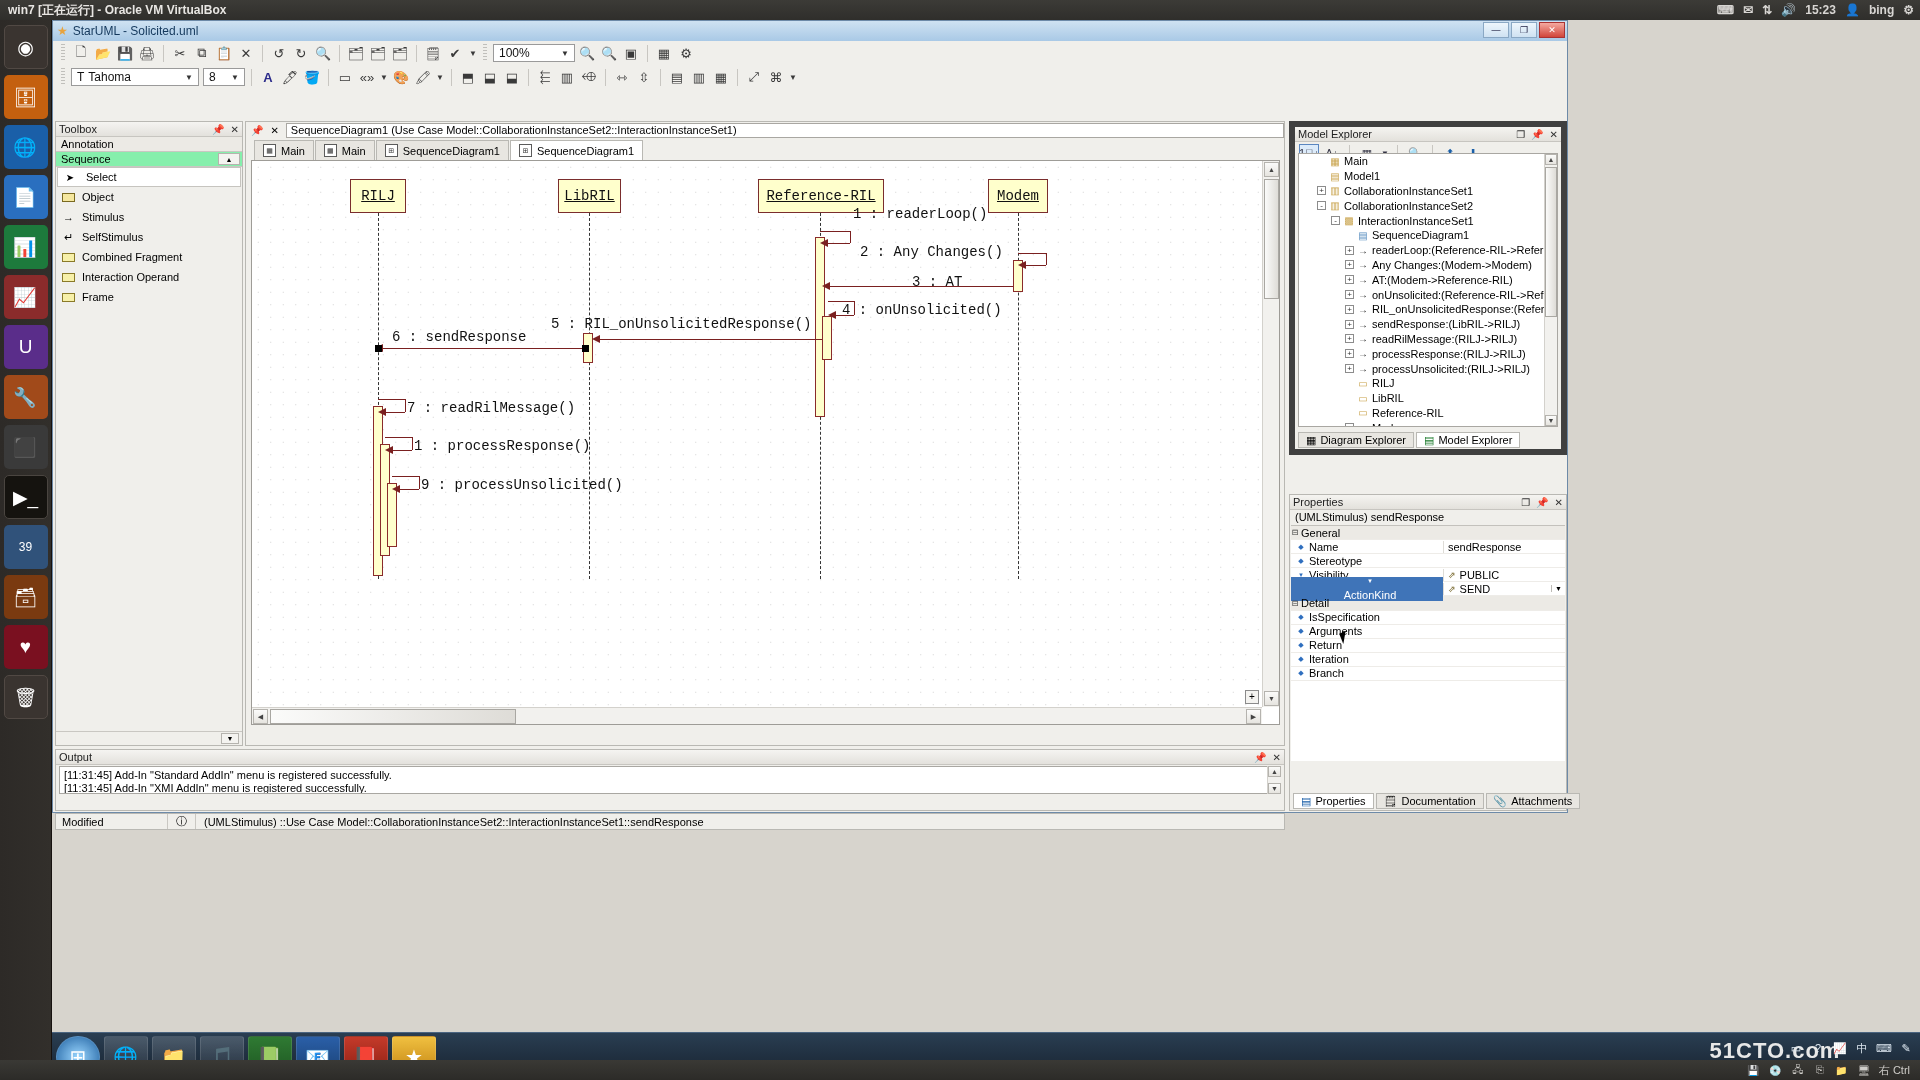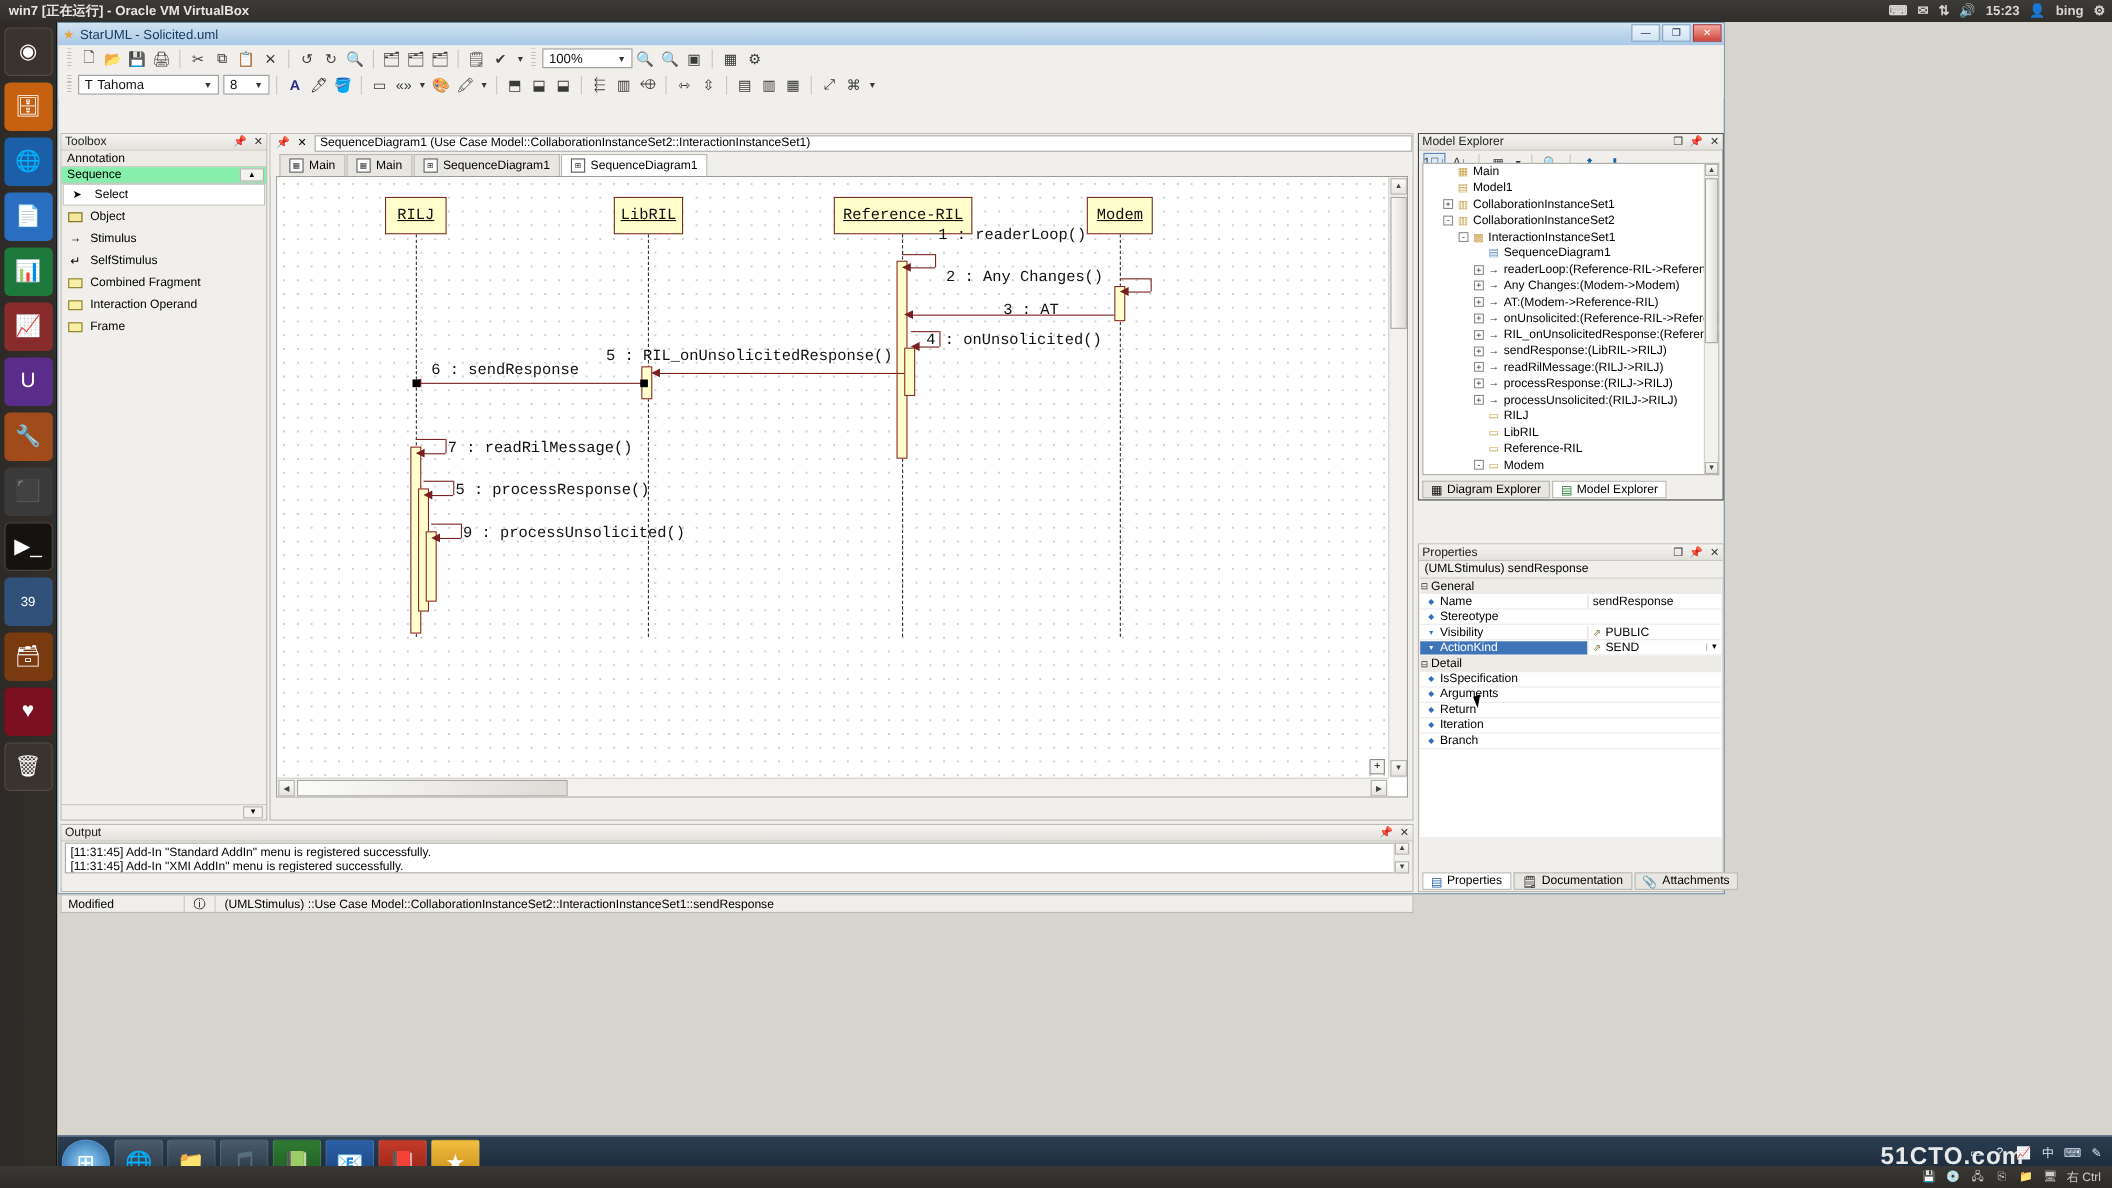--- a/index.html
+++ b/index.html
@@ -133,21 +133,21 @@
             background:#f0efeb; border:1px solid #b9b8b3; }
   #outlist { position:absolute; left:3px; top:16px; right:3px; bottom:16px; background:#fff;
              border:1px solid #a9a7a2; font-size:11px; padding:2px 4px; overflow:hidden; }
   #outlist div { line-height:13px; white-space:nowrap; }
   #outtabs { position:absolute; left:3px; bottom:-1px; display:flex; gap:2px; }
   .otab { height:15px; padding:0 8px; display:flex; align-items:center; gap:4px;
           border:1px solid #b9b8b3; background:#e8e6e1; font-size:11px; }
   .otab.active { background:#fff; }
   
   #mexp { position:absolute; left:1236px; top:100px; width:278px; height:334px;
-          background:#f0efeb; border:1px solid #404040; }
+          background:#f0efeb; border:6px solid #404040; }
   #mexp-tb { height:22px; display:flex; align-items:center; gap:3px; padding-left:4px; }
   .mtb { width:20px; height:19px; display:flex; align-items:center; justify-content:center;
          font-size:11px; color:#334; border:1px solid transparent; }
   .mtb.on { border:1px solid #5a86c0; background:#dcebfa; }
   #tree { position:absolute; left:3px; top:26px; right:3px; bottom:22px; background:#fff;
           border:1px solid #a9a7a2; overflow:hidden; font-size:11px; }
   .trow { height:14.8px; display:flex; align-items:center; white-space:nowrap; }
   .tgl { width:9px; height:9px; border:1px solid #8c8c8c; background:#fff; font-size:8px;
          line-height:7px; text-align:center; color:#333; margin-right:3px; flex:none; }
   .tnone { width:9px; margin-right:3px; flex:none; }
@@ -161,21 +161,21 @@
            background:#f0efeb; border:1px solid #b9b8b3; }
   #props-sub { height:14px; display:flex; align-items:center; padding-left:5px; font-size:11px;
                background:#f0efeb; }
   #ptbl { position:absolute; left:1px; top:30px; right:1px; height:236px; background:#fff;
           border-top:1px solid #c3c1bc; overflow:hidden; }
   .prow { height:14.1px; display:flex; align-items:center; font-size:11px; border-bottom:1px solid #eeece8; }
   .prow .pk { width:152px; display:flex; align-items:center; padding-left:6px; gap:4px; }
   .prow .pv { flex:1; display:flex; align-items:center; gap:4px; padding-left:4px;
               border-left:1px solid #dedcd7; }
   .grp { background:#eceae5; font-weight:normal; }
-  .prow.sel .pk { background:#3f74b8; color:#fff; }
+  .prow.sel .pk { background:#3f74b8; color:#fff;flex-direction:column; }
   .caret { width:8px; text-align:center; font-size:8px; color:#333; flex:none; }
   #props-tabs { position:absolute; left:3px; bottom:1px; display:flex; gap:2px; }
   
   #status { position:absolute; left:2px; top:792px; width:1230px; height:17px;
             background:#f0efeb; border:1px solid #b9b8b3; display:flex; align-items:center; font-size:11px; }
   #status .c1 { width:112px; padding-left:6px; border-right:1px solid #c9c7c2; height:100%; display:flex; align-items:center; }
   #status .c2 { width:28px; border-right:1px solid #c9c7c2; height:100%; display:flex; align-items:center; justify-content:center; }
   #status .c3 { flex:1; padding-left:8px; }
   
   #taskbar { position:absolute; left:0; bottom:0; width:1868px; height:48px;
@@ -469,21 +469,21 @@
           <div class="arrow-h" style="left:126px;top:238px;width:27px;"></div>
           <div class="arrow-v" style="left:153px;top:238px;height:13px;"></div>
           <div class="arrow-h" style="left:131px;top:251px;width:22px;"></div>
           <div class="ahead left" style="left:126px;top:247px;"></div>
           <div class="msg-lbl" style="left:155px;top:239px;">7 : readRilMessage()</div>
 
           <div class="arrow-h" style="left:133px;top:276px;width:27px;"></div>
           <div class="arrow-v" style="left:160px;top:276px;height:13px;"></div>
           <div class="arrow-h" style="left:138px;top:289px;width:22px;"></div>
           <div class="ahead left" style="left:133px;top:285px;"></div>
-          <div class="msg-lbl" style="left:162px;top:277px;">5 : processResponse()</div>
+          <div class="msg-lbl" style="left:162px;top:277px;">1 : processResponse()</div>
 
           <div class="arrow-h" style="left:140px;top:315px;width:27px;"></div>
           <div class="arrow-v" style="left:167px;top:315px;height:13px;"></div>
           <div class="arrow-h" style="left:145px;top:328px;width:22px;"></div>
           <div class="ahead left" style="left:140px;top:324px;"></div>
           <div class="msg-lbl" style="left:169px;top:316px;">9 : processUnsolicited()</div>
         </div>
 
         <div class="sb-v">
           <div class="sb-btn" style="position:absolute;left:1px;top:1px;width:15px;height:15px;">▲</div>

